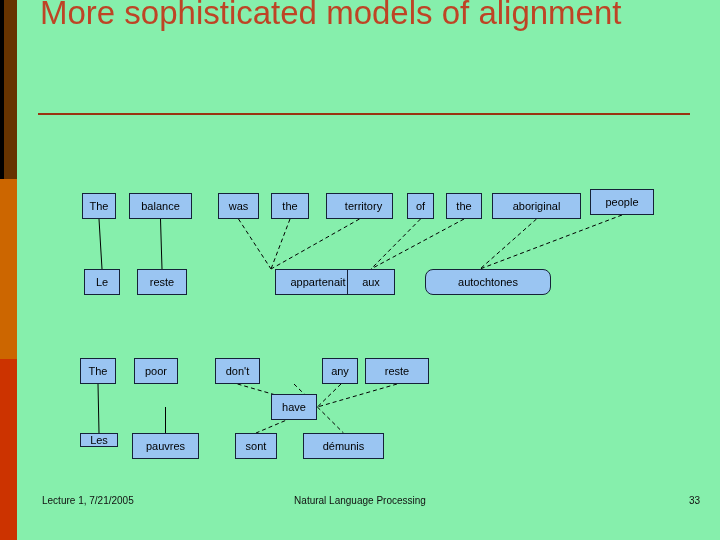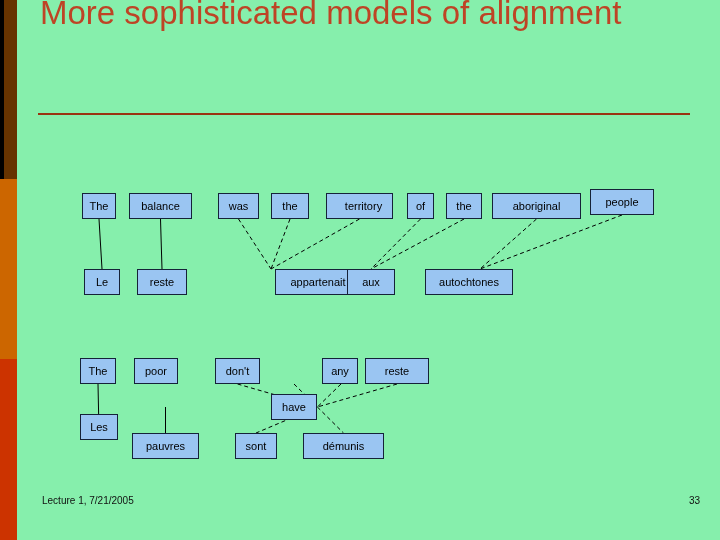--- a/index.html
+++ b/index.html
@@ -75,30 +75,31 @@
       <div class="wordbox" style="left: 271px; top: 193px; width: 38px; height: 26px;">the</div>
       <div class="wordbox" style="left: 326px; top: 193px; width: 67px; height: 26px; padding-left: 8px;">territory</div>
       <div class="wordbox" style="left: 407px; top: 193px; width: 27px; height: 26px;">of</div>
       <div class="wordbox" style="left: 446px; top: 193px; width: 36px; height: 26px;">the</div>
       <div class="wordbox" style="left: 492px; top: 193px; width: 89px; height: 26px;">aboriginal</div>
       <div class="wordbox" style="left: 590px; top: 189px; width: 64px; height: 26px;">people</div>
       <div class="wordbox" style="left: 84px; top: 269px; width: 36px; height: 26px;">Le</div>
       <div class="wordbox" style="left: 137px; top: 269px; width: 50px; height: 26px;">reste</div>
       <div class="wordbox" style="left: 228px; top: 269px; width: 86px; height: 26px; margin-left: 47px;">appartenait</div>
       <div class="wordbox" style="left: 347px; top: 269px; width: 48px; height: 26px;">aux</div>
-      <div class="wordbox" style="left: 425px; top: 269px; width: 88px; height: 26px;">autochtones</div>
+      <div class="wordbox" style="left: 425px; top: 269px; width: 126px; height: 26px; border-radius: 8px;">autochtones</div>
       <div class="wordbox" style="left: 80px; top: 358px; width: 36px; height: 26px;">The</div>
       <div class="wordbox" style="left: 134px; top: 358px; width: 44px; height: 26px;">poor</div>
       <div class="wordbox" style="left: 215px; top: 358px; width: 45px; height: 26px;">don't</div>
       <div class="wordbox" style="left: 271px; top: 358px; width: 46px; height: 26px; margin-top: 36px;">have</div>
       <div class="wordbox" style="left: 322px; top: 358px; width: 36px; height: 26px;">any</div>
       <div class="wordbox" style="left: 365px; top: 358px; width: 64px; height: 26px;">reste</div>
-      <div class="wordbox" style="left: 80px; top: 414px; width: 38px; height: 26px;">Les</div>
+      <div class="wordbox" style="left: 80px; top: 433px; width: 38px; height: 14px;">Les</div>
       <div class="wordbox" style="left: 132px; top: 433px; width: 67px; height: 26px;">pauvres</div>
       <div class="wordbox" style="left: 235px; top: 433px; width: 42px; height: 26px;">sont</div>
       <div class="wordbox" style="left: 303px; top: 433px; width: 81px; height: 26px;">démunis</div>
     </div>
 
   <div class="footer">
     <span class="f-left">Lecture 1, 7/21/2005</span>
+    <span class="f-center">Natural Language Processing</span>
     <span class="f-right">33</span>
   </div>
 </div>
 
 </body></html>

